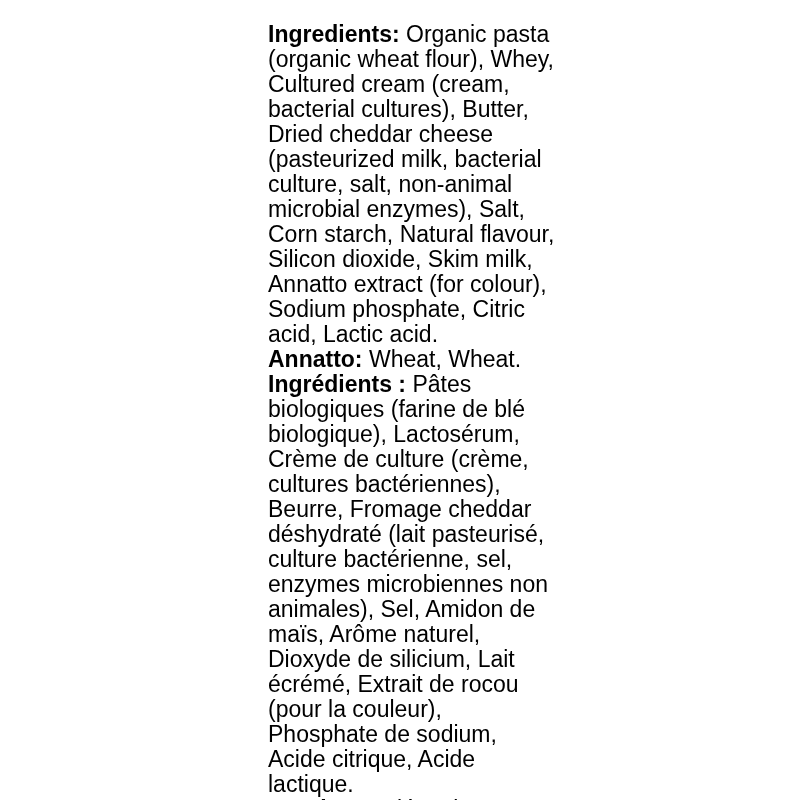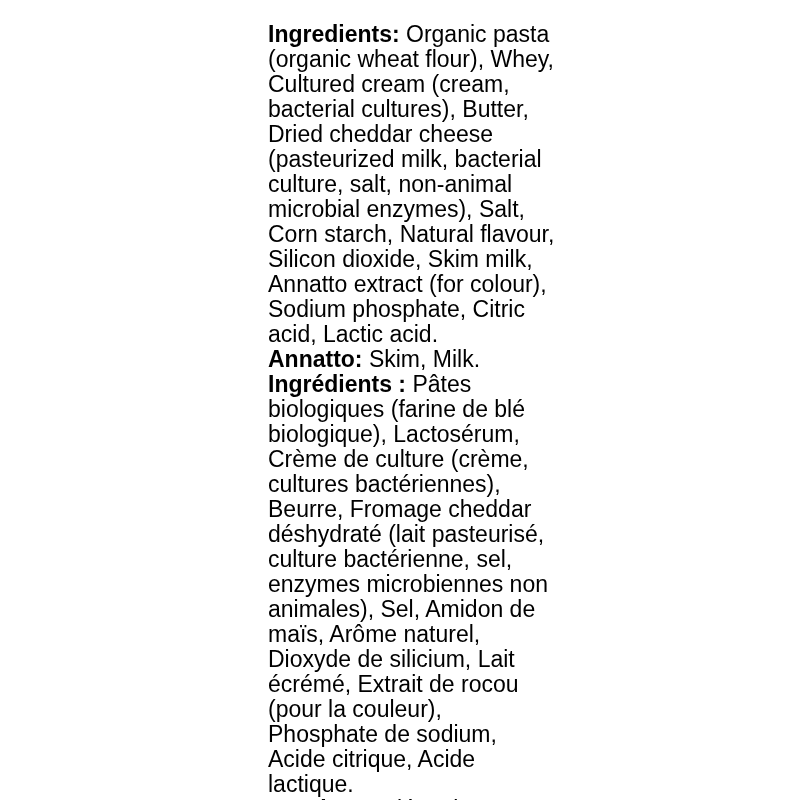--- a/index.html
+++ b/index.html
@@ -36,19 +36,19 @@
     font-weight: normal;
   }
 </style>
 </head>
 <body>
 
 <div class="label-panel">
 
   <p class="section"><span class="section-label">Ingredients:</span><span class="section-text"> Organic pasta (organic wheat flour), Whey, Cultured cream (cream, bacterial cultures), Butter, Dried cheddar cheese (pasteurized milk, bacterial culture, salt, non-animal microbial enzymes), Salt, Corn starch, Natural flavour, Silicon dioxide, Skim milk, Annatto extract (for colour), Sodium phosphate, Citric acid, Lactic acid.</span></p>
 
-  <p class="section"><span class="section-label">Annatto:</span><span class="section-text"> Skim, Milk.</span></p>
+  <p class="section"><span class="section-label">Annatto:</span><span class="section-text"> Wheat, Wheat.</span></p>
 
   <p class="section"><span class="section-label">Ingrédients :</span><span class="section-text"> Pâtes biologiques (farine de blé biologique), Lactosérum, Crème de culture (crème, cultures bactériennes), Beurre, Fromage cheddar déshydraté (lait pasteurisé, culture bactérienne, sel, enzymes microbiennes non animales), Sel, Amidon de maïs, Arôme naturel, Dioxyde de silicium, Lait écrémé, Extrait de rocou (pour la couleur), Phosphate de sodium, Acide citrique, Acide lactique.</span></p>
 
   <p class="section"><span class="section-label">Contient :</span><span class="section-text"> Blé, Lait.</span></p>
 
 </div>
 
 </body></html>

